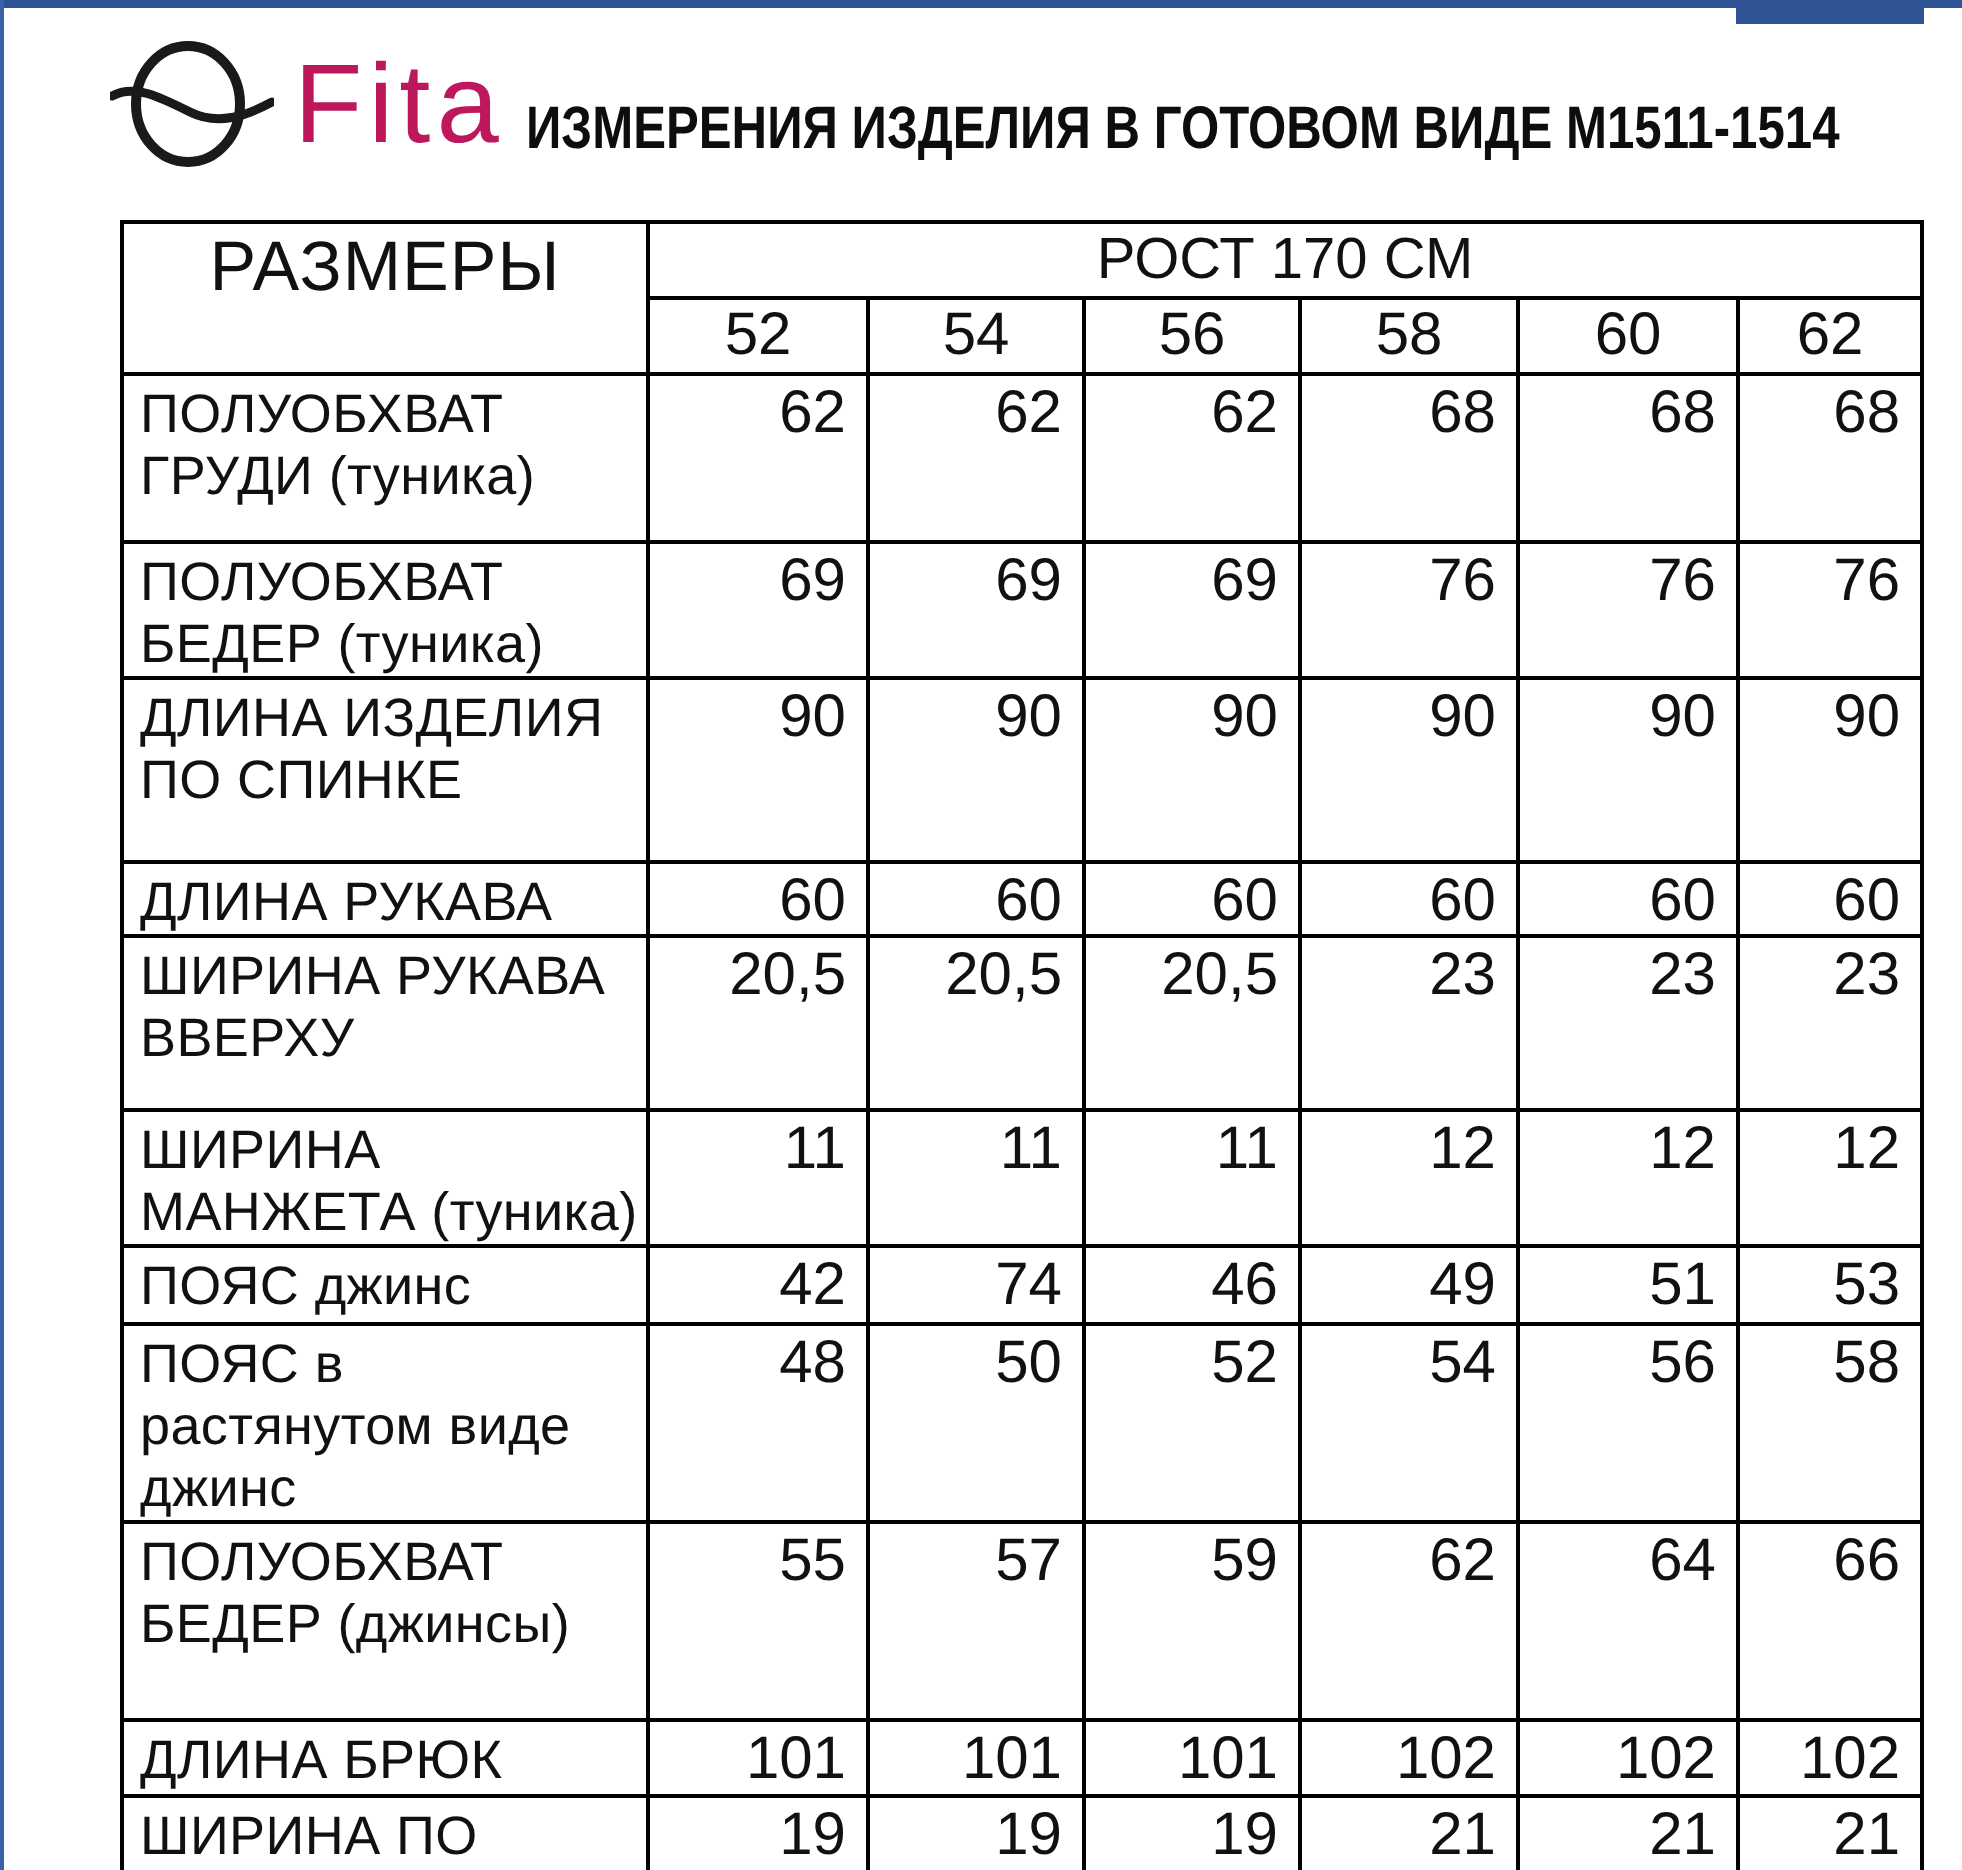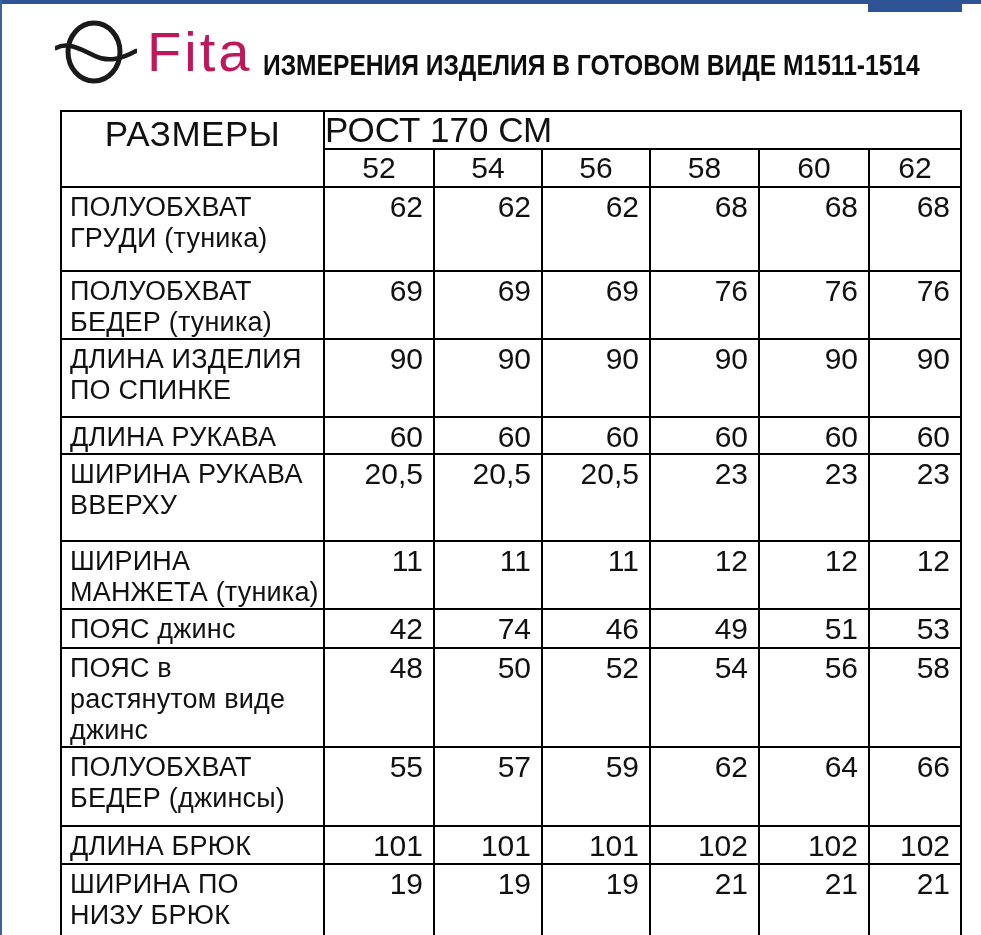--- a/index.html
+++ b/index.html
@@ -30,21 +30,21 @@
   }
   .size-table th,.size-table td{
     border:2px solid #000;vertical-align:top;overflow:hidden;
     font-weight:normal;background:#fff;
   }
   .corner{
     font-weight:700;font-size:35px;text-align:center;
     padding-top:2px;letter-spacing:0.5px;
   }
   .group{
-    font-size:35px;text-align:left;height:34px;padding:0;line-height:36px;
+    font-size:29px;text-align:center;height:34px;padding:0;line-height:36px;
   }
   .size-cell{
     font-size:30px;text-align:center;height:35px;line-height:36px;padding:0;
   }
   .row-label{
     font-size:27px;text-align:left;line-height:1.15;
     padding:4px 4px 0 8px;letter-spacing:0.2px;
   }
   .val{
     font-size:30px;text-align:right;line-height:1.05;
@@ -104,21 +104,21 @@
       </tr>
       <tr style="height: 60px;">
         <th class="row-label">ПОЛУОБХВАТ БЕДЕР (туника)</th>
         <td class="val">69</td>
         <td class="val">69</td>
         <td class="val">69</td>
         <td class="val">76</td>
         <td class="val">76</td>
         <td class="val">76</td>
       </tr>
-      <tr style="height: 78px;">
+      <tr style="height: 92px;">
         <th class="row-label">ДЛИНА ИЗДЕЛИЯ ПО СПИНКЕ</th>
         <td class="val">90</td>
         <td class="val">90</td>
         <td class="val">90</td>
         <td class="val">90</td>
         <td class="val">90</td>
         <td class="val">90</td>
       </tr>
       <tr style="height: 37px;">
         <th class="row-label">ДЛИНА РУКАВА</th>
@@ -158,21 +158,21 @@
       </tr>
       <tr style="height: 64px;">
         <th class="row-label">ПОЯС в растянутом виде джинс</th>
         <td class="val">48</td>
         <td class="val">50</td>
         <td class="val">52</td>
         <td class="val">54</td>
         <td class="val">56</td>
         <td class="val">58</td>
       </tr>
-      <tr style="height: 79px;">
+      <tr style="height: 99px;">
         <th class="row-label">ПОЛУОБХВАТ БЕДЕР (джинсы)</th>
         <td class="val">55</td>
         <td class="val">57</td>
         <td class="val">59</td>
         <td class="val">62</td>
         <td class="val">64</td>
         <td class="val">66</td>
       </tr>
       <tr style="height: 38px;">
         <th class="row-label">ДЛИНА БРЮК</th>

